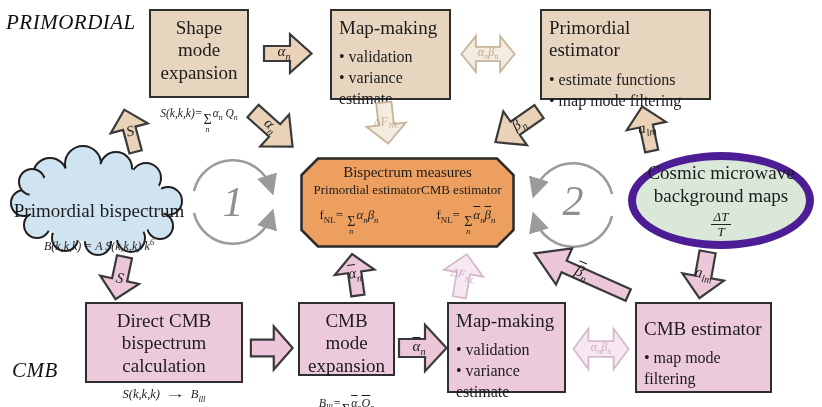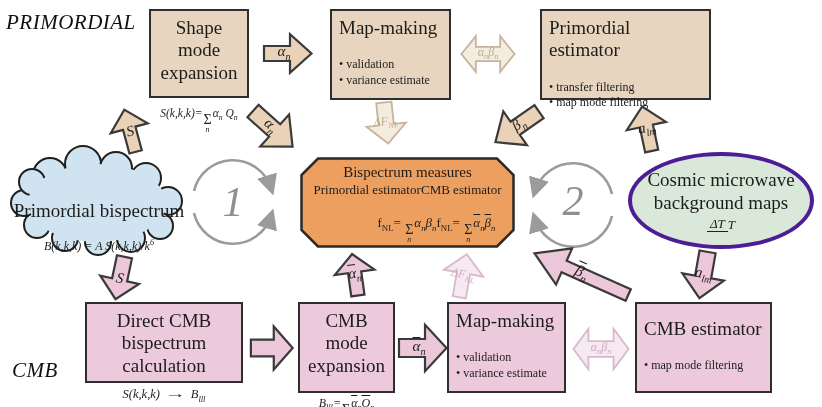--- a/index.html
+++ b/index.html
@@ -5,40 +5,40 @@
   html,body{margin:0;padding:0;background:#fff;}
   .canvas{position:relative;width:822px;height:407px;background:#ffffff;overflow:hidden;
           font-family:"Liberation Serif","DejaVu Serif",serif;color:#1c1c1c;}
   .seclabel{position:absolute;font-style:italic;font-size:21px;letter-spacing:0.5px;color:#111;}
   
   .box{position:absolute;box-sizing:border-box;border:2px solid #2e2e2e;padding:6px 7px;}
   .beigeB{background:#e8d5bf;}
   .pinkB{background:#eccadb;}
   .btitle{font-size:19px;line-height:1.18;}
   .tcenter{text-align:center;}
-  .bullets{font-size:12px;line-height:1.3;margin-top:18px;}
+  .bullets{font-size:16px;line-height:1.3;margin-top:8px;}
   .bullets div::before{content:"• ";}
   .formula{font-style:italic;font-size:11.5px;margin-top:7px;text-align:center;line-height:1.1;}
   sub{font-size:68%;}
   sup{font-size:68%;}
   .sm{display:inline-flex;flex-direction:column;align-items:center;vertical-align:-7px;line-height:1;margin:0 1px;}
   .sm .sg{font-size:14px;line-height:0.85;font-style:normal;}
   .sm .su{font-size:8px;line-height:1;font-style:italic;}
   .ov{text-decoration:overline;}
   .ar{display:inline-block;transform:scaleX(1.7);margin:0 6px;}
-  .fr{display:inline-flex;flex-direction:row;align-items:center;line-height:1.05;vertical-align:middle;font-style:italic;font-size:13px;}
+  .fr{display:inline-flex;flex-direction:column;align-items:center;line-height:1.05;vertical-align:middle;font-style:italic;font-size:13px;}
   .fr .nu{border-bottom:1.3px solid #222;padding:0 3px;}
   
   .shape{position:absolute;}
-  .ellipse{position:absolute;box-sizing:border-box;border:4px solid #4c1d95;border-radius:50%;
+  .ellipse{position:absolute;box-sizing:border-box;border:8px solid #4c1d95;border-radius:50%;
            background:#d9e8d9;display:flex;flex-direction:column;align-items:center;justify-content:center;}
   .octText{position:absolute;inset:0;display:flex;flex-direction:column;align-items:center;padding-top:7px;box-sizing:border-box;}
   .octTitle{font-size:15px;}
   .octHeads{display:flex;justify-content:space-between;width:188px;font-size:13px;margin-top:1px;}
-  .octForms{display:flex;justify-content:flex-end;width:176px;font-size:13px;margin-top:17px;}
+  .octForms{display:flex;justify-content:space-between;width:176px;font-size:13px;margin-top:9px;}
   .octForms .of{font-style:normal;}
   .octForms i{font-style:italic;}
   
   .barrow{position:absolute;display:flex;align-items:center;justify-content:center;}
   .barrow svg{position:absolute;inset:0;width:100%;height:100%;overflow:visible;}
   .barrow polygon{vector-effect:non-scaling-stroke;}
   .alabel{position:relative;z-index:1;font-style:italic;font-size:15px;line-height:1;}
   .fBeige{fill:#e9d2b8;stroke:#3a3a3a;stroke-width:2.2;}
   .fBeigeL{fill:#f4ecdf;stroke:#c6b49c;stroke-width:1.8;}
   .fPink{fill:#ecc7d9;stroke:#3a3a3a;stroke-width:2.2;}
@@ -73,21 +73,21 @@
     <div class="btitle">Map-making</div>
     <div class="bullets">
       <div>validation</div>
       <div>variance estimate</div>
     </div>
   </div>
 
   <div class="box beigeB" style="left:540px;top:9px;width:171px;height:91px;">
     <div class="btitle">Primordial estimator</div>
     <div class="bullets">
-      <div>transfer filtering</div>
+      <div>estimate functions</div>
       <div>map mode filtering</div>
     </div>
   </div>
 
   <div class="shape" style="left:10px;top:144px;width:178px;height:114px;">
     <svg viewBox="0 0 178 112" width="178" height="114">
       <g fill="#cfe3f0" stroke="#1f1f1f" stroke-width="2">
         <circle cx="40" cy="30" r="17"></circle>
           <circle cx="73" cy="19" r="18"></circle>
           <circle cx="106" cy="23" r="16"></circle>
@@ -162,21 +162,21 @@
           <span class="nu">ΔT</span>
           <span class="de">T</span>
         </span></div>
   </div>
 
   <div class="box pinkB" style="left:85px;top:302px;width:158px;height:81px;">
     <div class="btitle tcenter">Direct CMB bispectrum calculation</div>
     <div class="formula" style="margin-top:11px;font-size:12.5px;">S(k,k,k) <span class="ar">→</span> B<sub>lll</sub></div>
   </div>
 
-  <div class="box pinkB" style="left:298px;top:302px;width:97px;height:91px;">
+  <div class="box pinkB" style="left:298px;top:302px;width:97px;height:74px;">
     <div class="btitle tcenter">CMB mode expansion</div>
     <div class="formula" style="margin-top:20px;font-size:12px;">B<sub>lll</sub>=<span class="sm">
           <span class="sg">Σ</span>
           <span class="su">n</span>
         </span><span class="ov">α</span><sub>n</sub><span class="ov">Q</span><sub>n</sub></div>
   </div>
 
   <div class="box pinkB" style="left:447px;top:302px;width:119px;height:91px;">
     <div class="btitle">Map-making</div>
     <div class="bullets">

